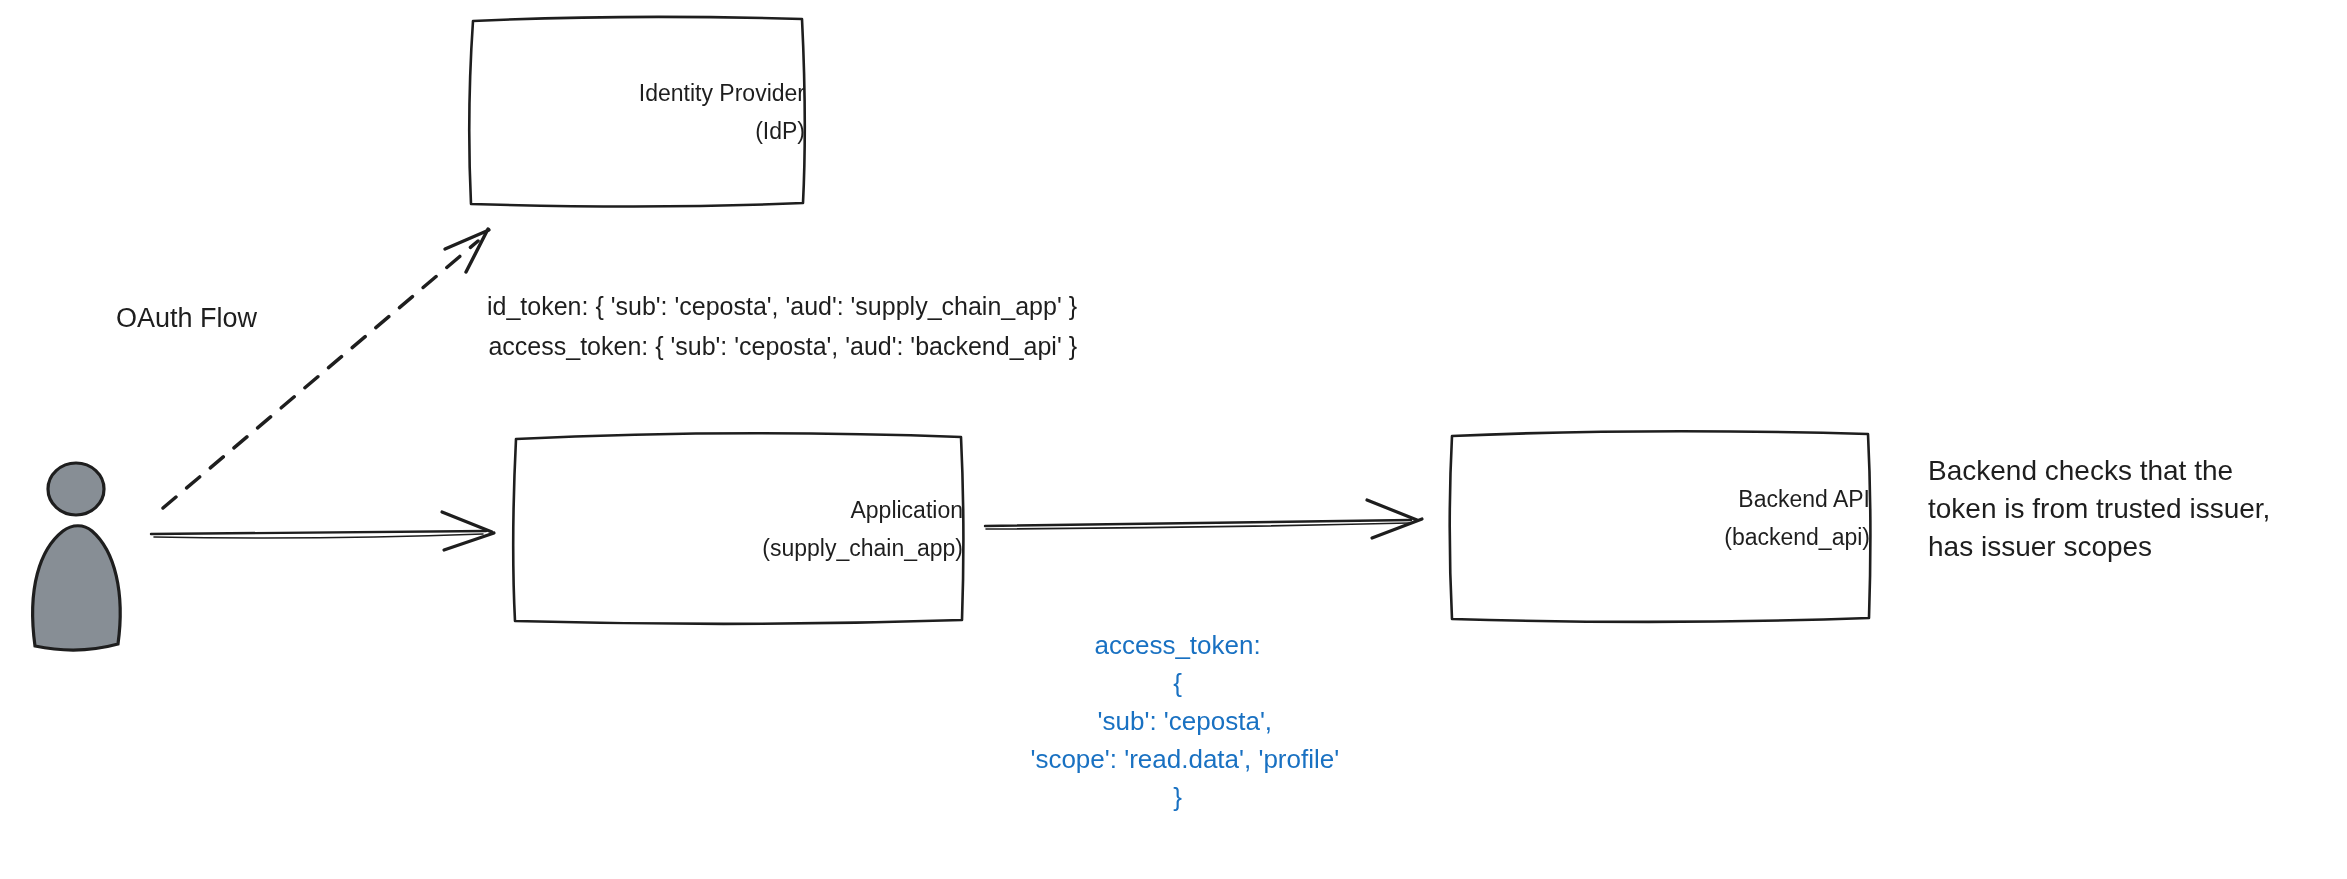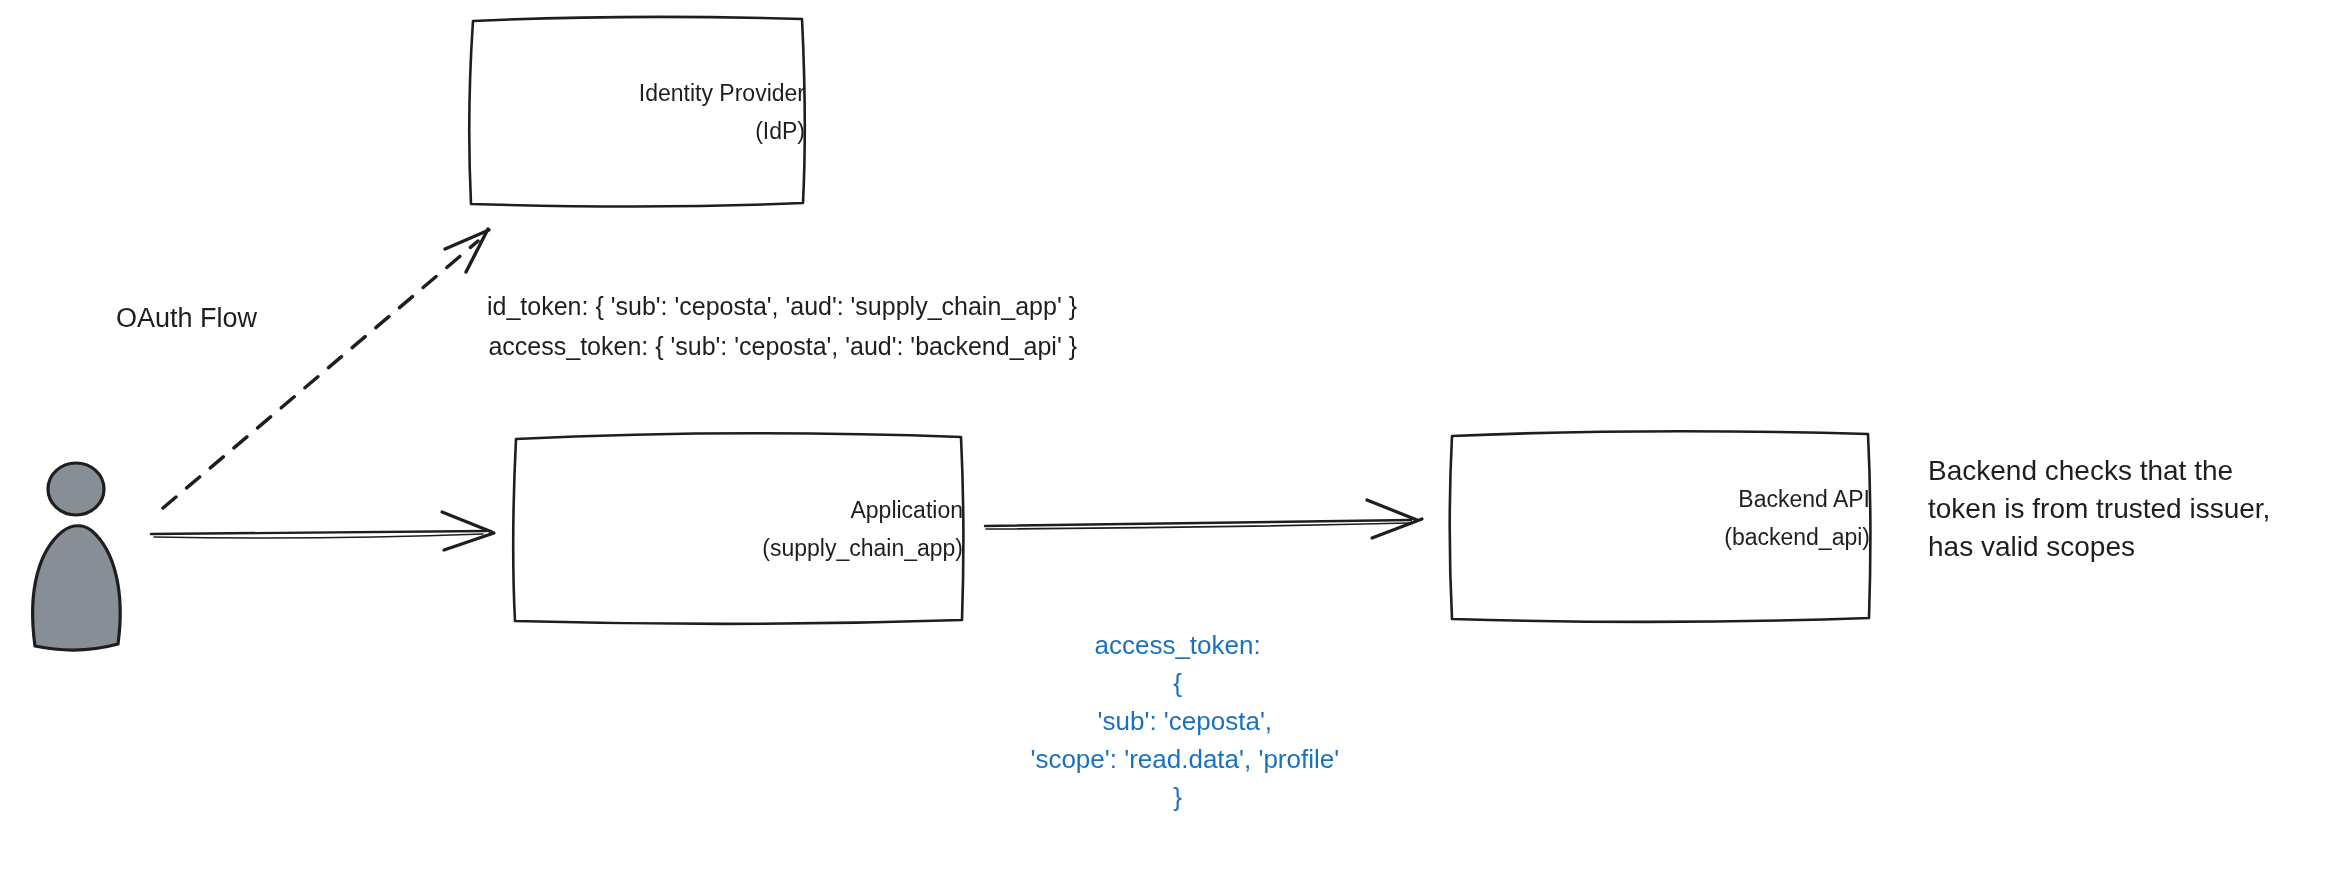--- a/index.html
+++ b/index.html
@@ -115,16 +115,16 @@
     <div class="line">access_token:</div>
     <div class="line">{</div>
     <div class="line">  'sub': 'ceposta',</div>
     <div class="line">  'scope': 'read.data', 'profile'</div>
     <div class="line">}</div>
   </div>
 
   <div class="note note-backend">
     <div class="line">Backend checks that the</div>
     <div class="line">token is from trusted issuer,</div>
-    <div class="line">has valid scopes</div>
+    <div class="line">has issuer scopes</div>
   </div>
 
 </div>
 
 </body></html>

